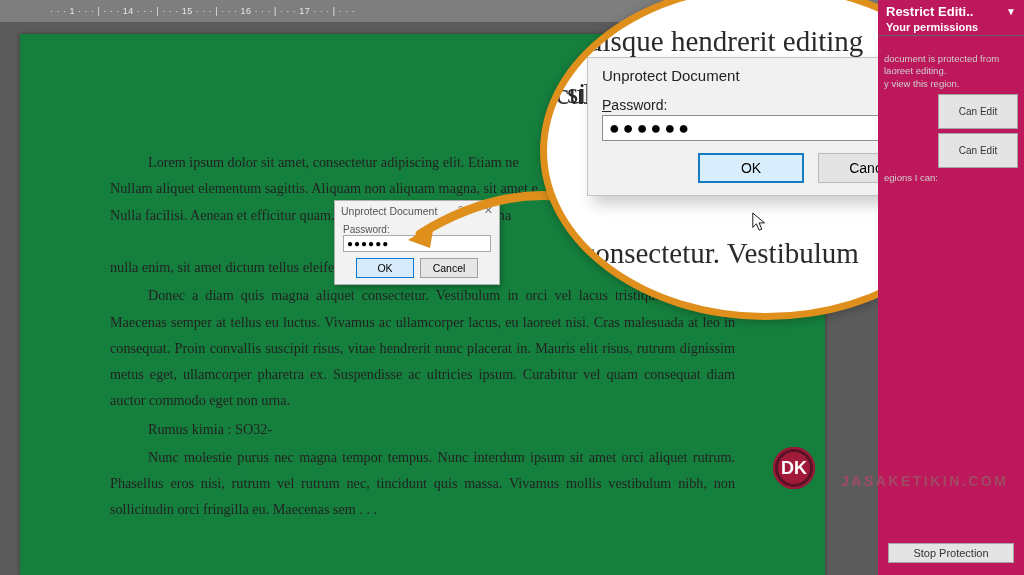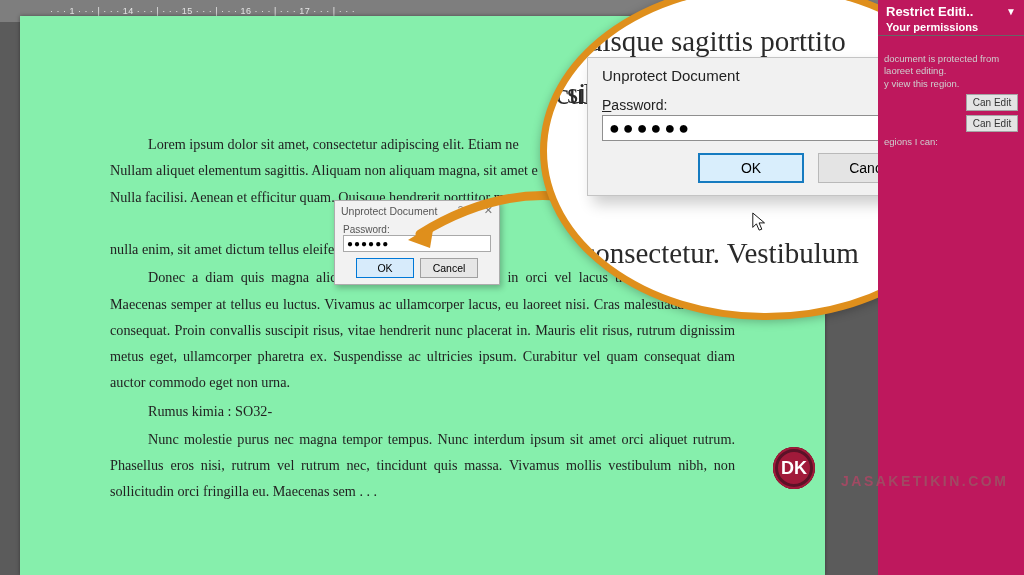--- a/index.html
+++ b/index.html
@@ -3,31 +3,31 @@
 <meta charset="utf-8">
 <style>
   * { box-sizing: border-box; }
   html, body { margin: 0; padding: 0; width: 1024px; height: 575px; overflow: hidden; font-family: "Segoe UI", Tahoma, sans-serif; }
   body { background: #5b5b5b; position: relative; }
 
   
   .ruler { position: absolute; top: 0; left: 0; right: 0; height: 22px; background: #7e7e7e; color: #e6e6e6; font-size: 9px; letter-spacing: .5px; padding-left: 50px; line-height: 22px; white-space: nowrap; }
 
   
-  .page { position: absolute; top: 16px; left: 20px; width: 805px; bottom: 0; background: #86efac; box-shadow: 0 0 4px rgba(0,0,0,.4); }
+  .page { position: absolute; top: 34px; left: 20px; width: 805px; bottom: 0; background: #15803d; box-shadow: 0 0 4px rgba(0,0,0,.4); }
   .page-inner { padding: 115px 90px 20px 90px; font-family: "Times New Roman", serif; font-size: 14.2px; color: #222; line-height: 1.85; }
   .page-inner p { margin: 0 0 2px 0; text-align: justify; text-indent: 38px; }
   .page-inner .noindent { text-indent: 38px; }
 
   
   .sidepane { position: absolute; top: 0; right: 0; width: 146px; height: 100%; background: #be185d; color: #d9d9d9; font-size: 10px; }
   .sidepane-title { font-size: 13px; color: #fff; margin: 0; padding: 4px 8px 2px 8px; display:flex; align-items:center; justify-content:space-between; }
   .sidepane-sub { font-size: 11px; font-weight:600; color:#fff; padding: 0 8px 2px 8px; border-bottom:1px solid #666; margin-bottom:17px;}
   .sidepane-body { padding: 0 6px; font-size: 9.5px; line-height:1.3; color:#cfcfcf; }
-  .pane-btn { display:block; width: 52px; margin-left:auto; background: #e4e4e4; color:#333; border:1px solid #a5a5a5; font-size:10px; text-align:center; padding:1px 2px; margin-top:4px;}
+  .pane-btn { display:block; width: 80px; margin-left:auto; background: #e4e4e4; color:#333; border:1px solid #a5a5a5; font-size:10px; text-align:center; padding:10px 2px; margin-top:4px;}
   .stop-btn { position:absolute; left:10px; right:10px; bottom:12px; background:#e4e4e4; border:1px solid #a5a5a5; color:#333; font-size:11px; text-align:center; padding:3px 4px;}
 
   
   .dlg-small { position: absolute; top: 200px; left: 334px; width: 166px; background: #f2f2f2; border:1px solid #adadad; box-shadow: 2px 3px 6px rgba(0,0,0,.25); font-size: 10.5px; }
   .dlg-small .dlg-title { padding: 3px 6px; color:#555; display:flex; justify-content:space-between; align-items:center;}
   .dlg-small .dlg-body { padding: 4px 8px 6px 8px; }
   .dlg-small label { font-size:10px; color:#555; display:block; }
   .dlg-small input { width:100%; border:1px solid #a9a9a9; height:17px; font-size:10px; padding:0 3px; letter-spacing:1px;}
   .dlg-small .btnrow { display:flex; gap:6px; justify-content:center; margin-top:6px;}
   .dlg-small button { width:58px; height:20px; font-size:10.5px; background:#e6e6e6; border:1px solid #a0a0a0; }
@@ -101,21 +101,21 @@
 
 <div class="arrow">
   <svg viewBox="0 0 170 60">
     <path d="M165 8 Q 90 -4 12 44" stroke="#df8f1c" stroke-width="9" fill="none" stroke-linecap="round"></path>
     <polygon points="0,50 26,34 22,58" fill="#df8f1c"></polygon>
   </svg>
 </div>
 
 <div class="callout-ring">
   <div class="bg-text">
-    <div>Quisque  sagittis  porttito</div>
+    <div>Quisque  hendrerit  editing</div>
     <div>sit amet dictum tellus eleif</div>
     <div style="position:absolute; top:53px; left:-200px;">. Cras commodo iaculis lor</div>
     <div style="position:absolute; top:53px; right:18px;">. Int</div>
     <div style="position:absolute; top:106px; right:-30px;">sit amet ni</div>
     <div style="position:absolute; top:212px; left:30px;">t  consectetur.  Vestibulum</div>
   </div>
 
   <div class="dlg-big">
     <div class="dlg-title">
       <span class="t">Unprotect Document</span>
@@ -145,18 +145,19 @@
   </h3>
   <div class="sidepane-sub">Your permissions</div>
   <div class="sidepane-body">
     <div>document is protected from</div>
     <div>laoreet editing.</div>
     <div>y view this region.</div>
     <span class="pane-btn">Can Edit</span>
     <span class="pane-btn">Can Edit</span>
     <div style="margin-top:4px;">egions I can:</div>
   </div>
+  <div class="stop-btn">Stop Protection</div>
 </div>
 
 <div class="badge">
   <div class="badge-circ">DK</div>
   <div class="badge-text">JASAKETIKIN.COM</div>
 </div>
 
 </body></html>

